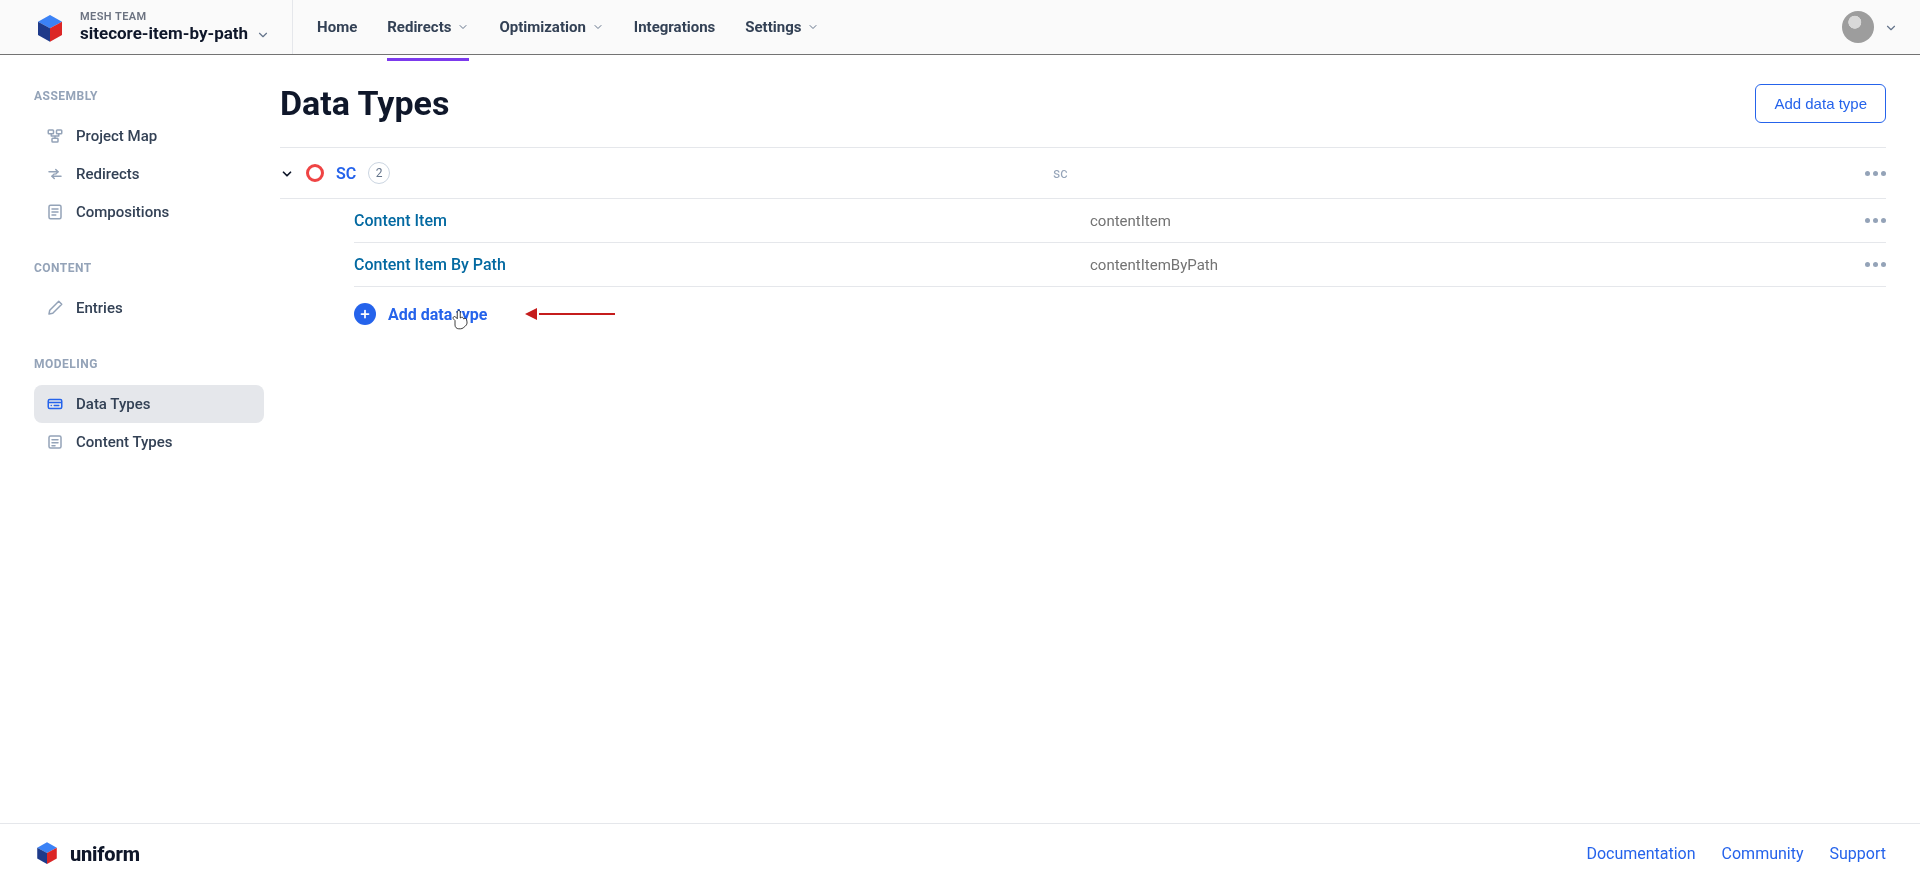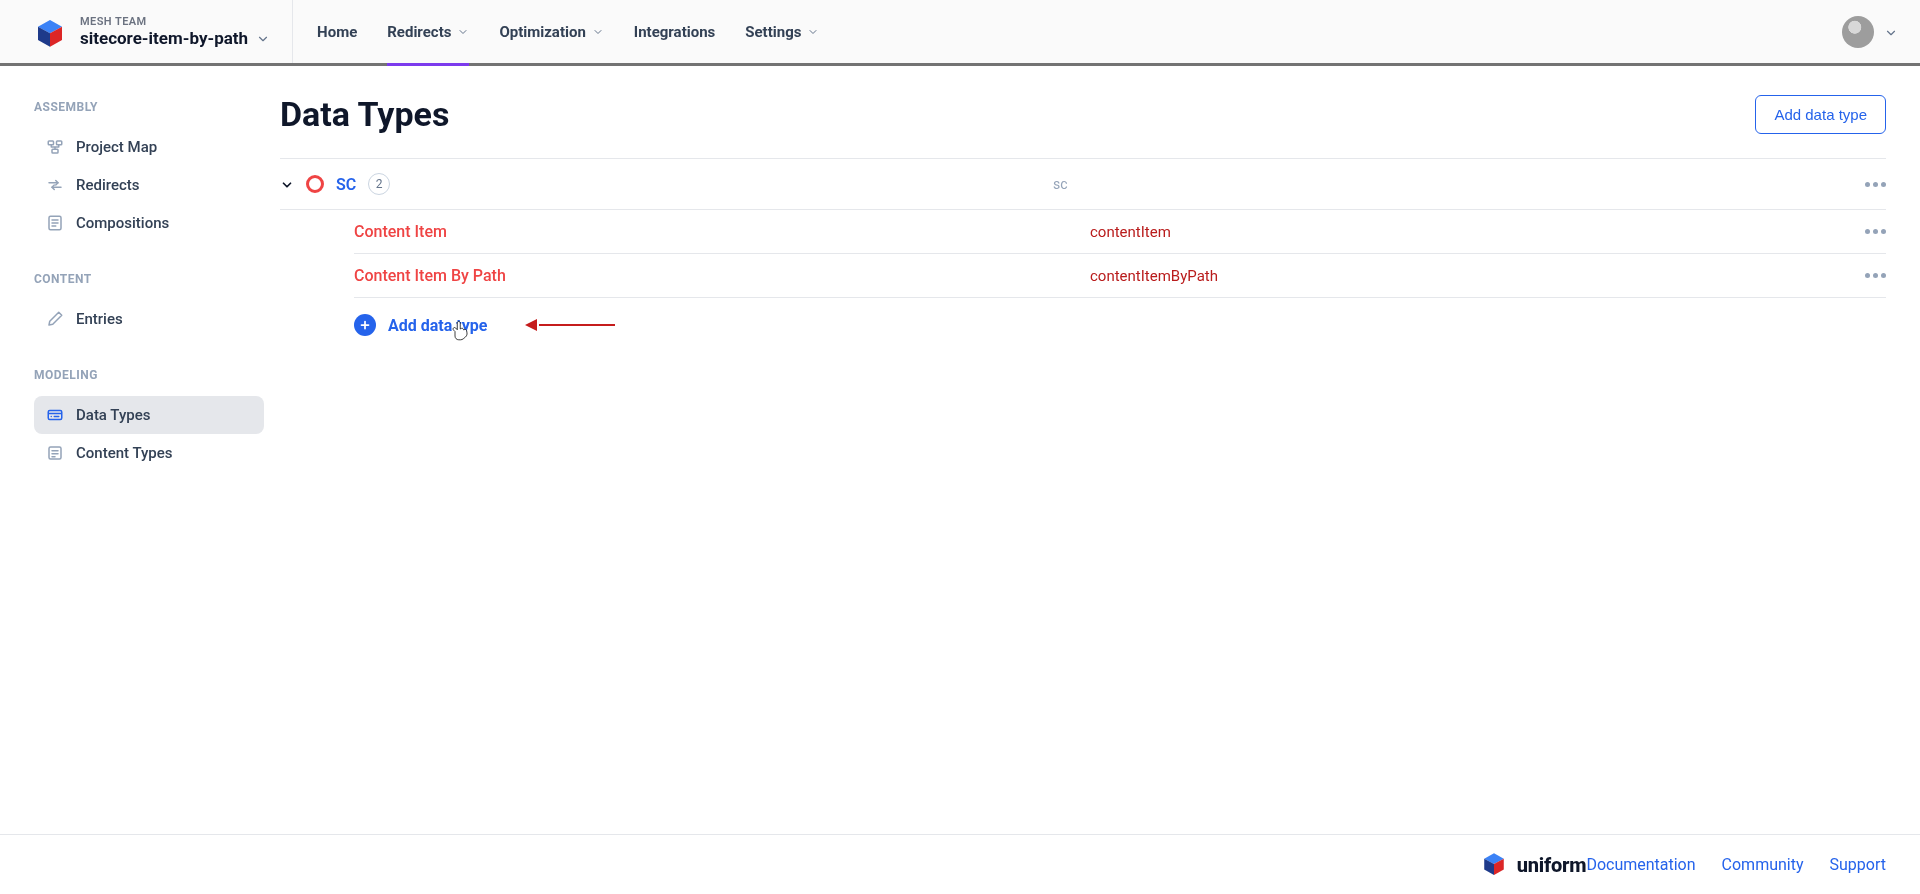--- a/index.html
+++ b/index.html
@@ -4,22 +4,22 @@
 <style>
   * { box-sizing: border-box; margin: 0; padding: 0; }
   html, body { height: 100%; font-family: -apple-system, BlinkMacSystemFont, "Segoe UI", Roboto, "Helvetica Neue", Arial, sans-serif; color: #1e293b; background: #fff; }
   a { text-decoration: none; color: inherit; }
 
   
   .topbar {
     display: flex;
     align-items: center;
     justify-content: space-between;
-    height: 66px;
-    border-bottom: 3px solid #737373;
+    height: 55px;
+    border-bottom: 1px solid #737373;
     background: #fafafa;
     padding: 0 24px 0 0;
   }
   .topbar-left { display: flex; align-items: stretch; height: 100%; }
   .brand-block {
     display: flex; align-items: center; gap: 14px;
     padding: 0 24px 0 34px;
     border-right: 1px solid #e5e7eb;
     height: 100%;
   }
@@ -71,41 +71,41 @@
   .badge-count { display:inline-flex; align-items:center; justify-content:center; min-width:22px; height:22px; border:1px solid #cbd5e1; border-radius:11px; font-size:12px; color:#64748b; padding:0 6px; }
   .group-id { color:#94a3b8; font-size:14px; }
   .kebab { display:flex; gap:3px; justify-content:flex-end; cursor:pointer;}
   .kebab span { width:5px; height:5px; border-radius:50%; background:#94a3b8; }
 
   .dt-rows { padding-left: 74px; }
   .dt-row {
     display:grid; grid-template-columns: 1fr 1fr 60px; align-items:center;
     padding:12px 0; border-bottom:1px solid #e5e7eb;
   }
-  .dt-name { color:#ef4444; font-weight:500; font-size:16px; }
-  .dt-id { color:#b91c1c; font-size:15px; }
+  .dt-name { color:#0369a1; font-weight:500; font-size:16px; }
+  .dt-id { color:#737373; font-size:15px; }
 
   .add-inline {
     display:flex; align-items:center; gap:12px; padding:16px 0 0 0; cursor:pointer;
   }
   .plus-circle { width:22px; height:22px; border-radius:50%; background:#2563eb; display:flex; align-items:center; justify-content:center; }
   .plus-circle svg { color:#fff; }
   .add-inline-label { color:#2563eb; font-weight:700; font-size:16px; }
 
   
   .arrow-annotation { position:relative; width:90px; height:14px; }
   .arrow-line { position:absolute; top:50%; left:14px; right:0; height:2px; background:#c51c1c; transform:translateY(-50%); }
   .arrow-head { position:absolute; left:0; top:50%; transform:translateY(-50%); width:0; height:0; border-top:6px solid transparent; border-bottom:6px solid transparent; border-right:12px solid #c51c1c; }
 
   
   .cursor-overlay { position:absolute; width:18px; height:24px; pointer-events:none; }
 
   
   .footer {
-    display:flex; align-items:center; justify-content:flex-end;
+    display:flex; align-items:center; justify-content:space-between;
     height:60px; border-top:1px solid #e5e7eb; padding:0 34px;
   }
   .footer-left { display:flex; align-items:center; gap:10px; }
   .footer-brand { font-weight:800; font-size:20px; color:#0f172a; letter-spacing:-0.01em;}
   .footer-links { display:flex; gap:26px; }
   .footer-links a { color:#2563eb; font-size:16px; }
 
   
   .stroke { fill:none; stroke:currentColor; stroke-width:2; stroke-linecap:round; stroke-linejoin:round; }
 </style>

